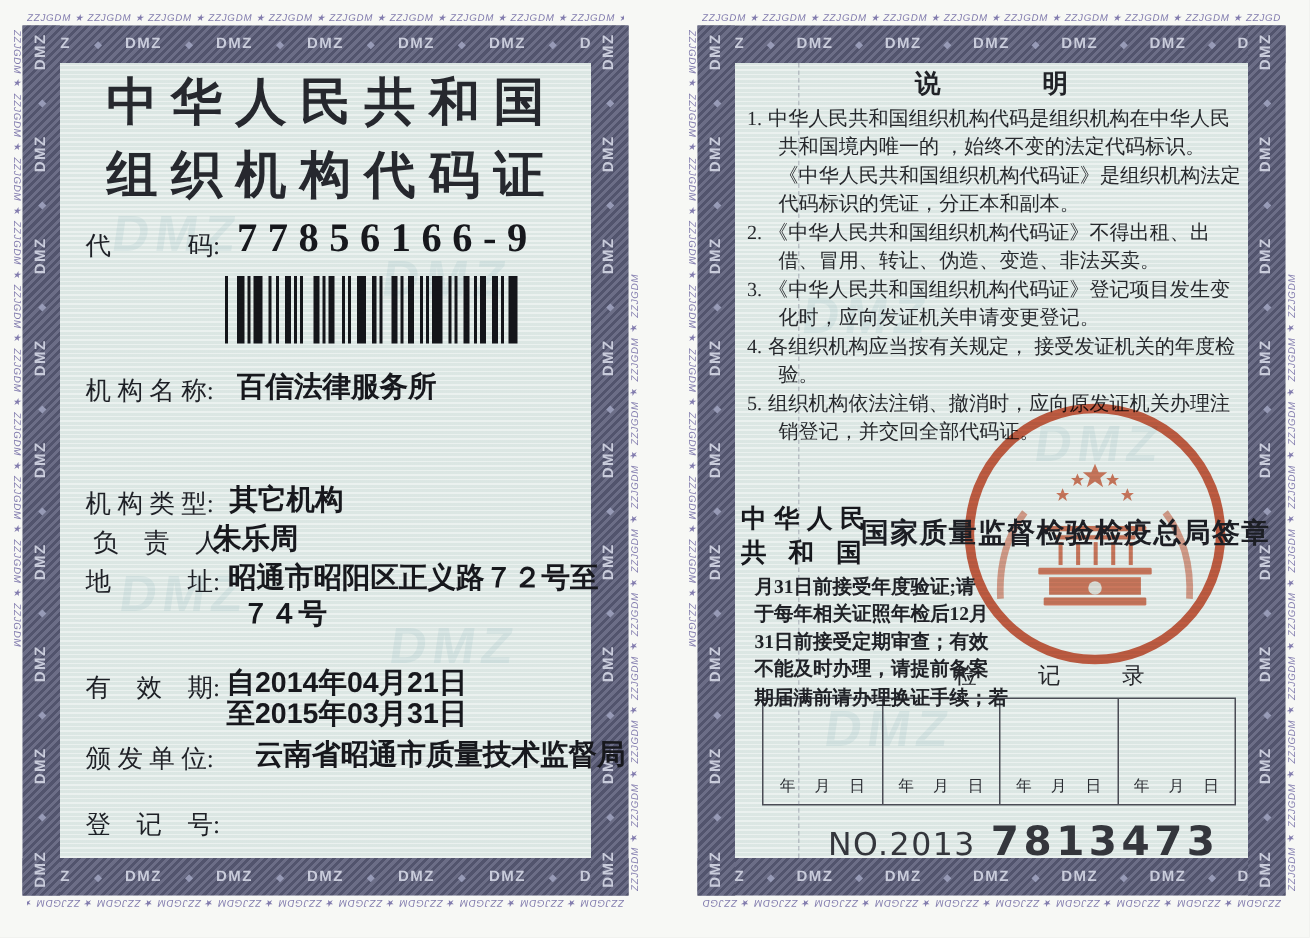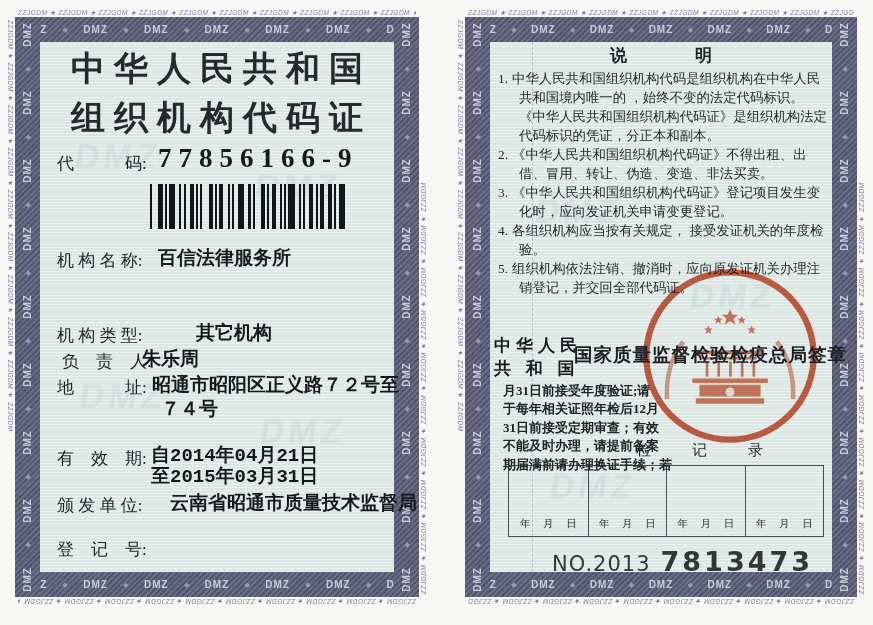--- a/index.html
+++ b/index.html
@@ -36,26 +36,26 @@
   .wm{position:absolute;font:bold 34px "Liberation Sans",sans-serif;letter-spacing:4px;
       color:rgba(125,172,182,.15);transform:skewX(-8deg);pointer-events:none;}
 
   
   .cert-title{position:absolute;left:0;right:0;text-align:center;
               font:bold 34px/1 "Liberation Sans","DejaVu Sans",sans-serif;
               letter-spacing:9px;text-indent:9px;color:#26282e;}
   #title1{top:9px;} #title2{top:58px;}
   .lbl{position:absolute;font-size:17px;color:#1e2026;white-space:pre;}
   .val{position:absolute;font-weight:bold;font-size:19px;white-space:nowrap;
-       font-family:Liberation Mono, monospace;color:#17181d;}
+       font-family:Liberation Sans, sans-serif;color:#17181d;}
   #lblCode{left:17px;top:110px;}   #valCode{left:118px;top:101px;font:bold 27px "Liberation Serif",serif;letter-spacing:7px;}
   .barcode{position:absolute;left:110px;top:142px;width:198px;height:45px;display:flex;align-items:stretch;}
   .barcode div{height:100%;flex:none;}
   #lblName{left:17px;top:207px;}   #valName{left:118px;top:203px;}
-  #lblType{left:17px;top:282px;}   #valType{left:113px;top:278px;margin-left:43px;}
+  #lblType{left:17px;top:282px;}   #valType{left:113px;top:278px;}
   #lblPerson{left:22px;top:308px;} #valPerson{left:102px;top:304px;}
   #lblAddr{left:17px;top:334px;}   #valAddr1{left:112px;top:330px;} #valAddr2{left:121px;top:354px;}
   #lblValid{left:17px;top:405px;}  #valValid1{left:111px;top:400px;} #valValid2{left:111px;top:421px;}
   #lblIssuer{left:17px;top:452px;} #valIssuer{left:113px;top:448px;margin-left:17px;}
   #lblReg{left:17px;top:496px;}    #valReg{left:109px;top:492px;}
 
   
   .heading{position:absolute;top:2px;left:0;right:0;text-align:center;
            font:bold 17px "Liberation Serif",serif;white-space:pre;color:#202227;}
   #ins{position:absolute;left:8px;top:27px;width:330px;font-size:13.4px;line-height:19px;color:#26282c;}

